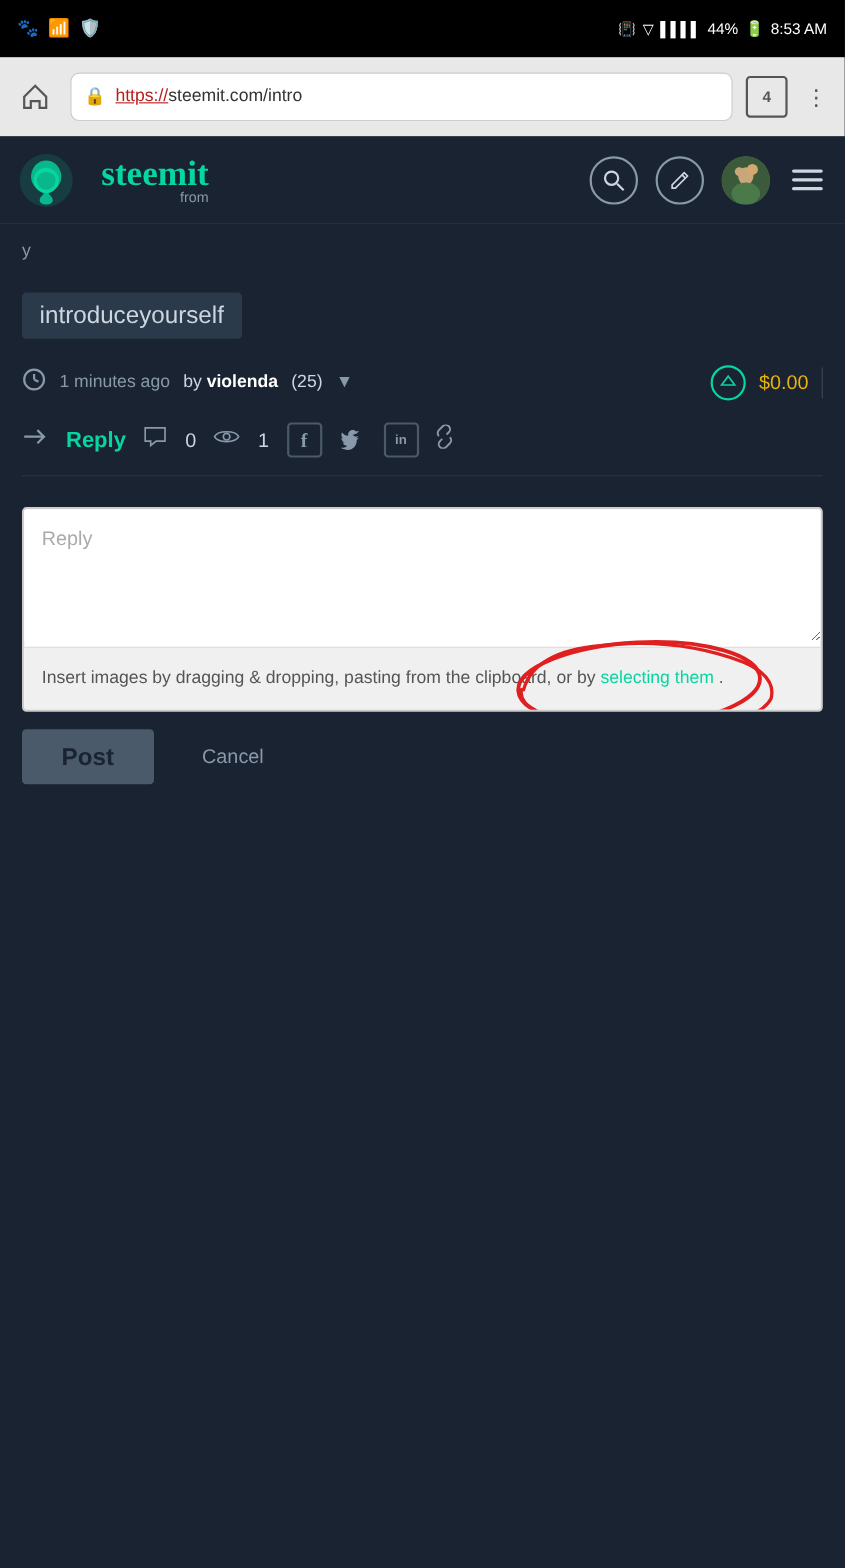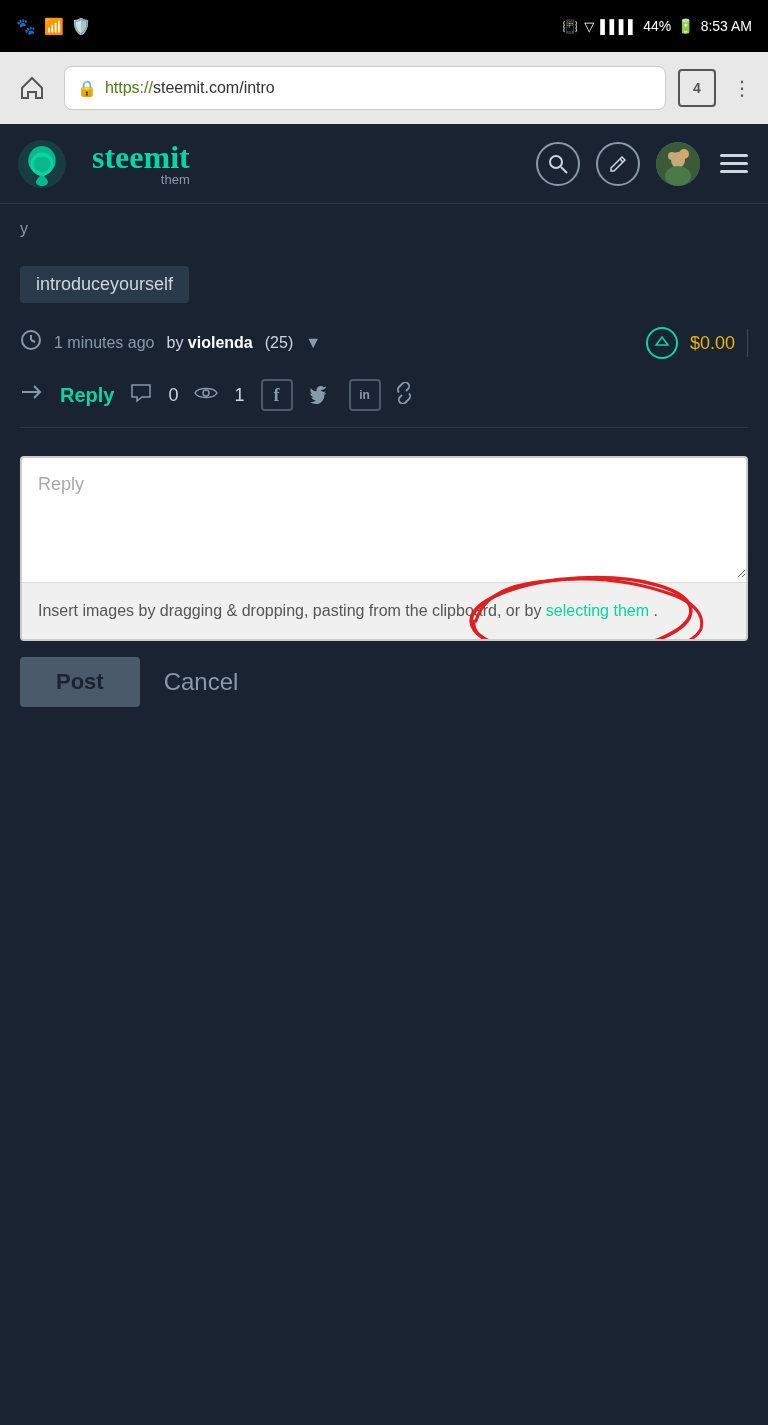--- a/index.html
+++ b/index.html
@@ -60,21 +60,22 @@
       align-items: center;
       padding: 0 12px;
       gap: 8px;
       border: 1px solid #ccc;
     }
     .lock-icon {
       color: #2e7d32;
       font-size: 16px;
     }
     .url-https {
-      color: #4d7c0f;
+      color: #b91c1c;
+      text-decoration: underline;
     }
     .url-domain {
       color: #333;
     }
     .tab-btn {
       width: 38px; height: 38px;
       border: 2px solid #555;
       border-radius: 4px;
       display: flex; align-items: center; justify-content: center;
       color: #555;
@@ -160,21 +161,21 @@
       padding: 16px 20px;
     }
 
     
     .tag-pill {
       display: inline-block;
       background: #2a3a4a;
       color: #cdd6e0;
       padding: 8px 16px;
       border-radius: 4px;
-      font-size: 18px;
+      font-size: 22px;
       margin: 20px 0 24px 0;
     }
 
     
     .post-meta {
       display: flex;
       align-items: center;
       gap: 12px;
       margin-bottom: 20px;
       flex-wrap: wrap;
@@ -326,23 +327,24 @@
       font-size: 22px;
       font-weight: bold;
       padding: 12px 36px;
       border-radius: 4px;
       cursor: pointer;
       border: none;
     }
     .cancel-btn {
       background: transparent;
       color: #8899aa;
-      font-size: 24px;
+      font-size: 18px;
       cursor: pointer;
       border: none;
+      margin-left: 20px;
     }
 
     
     .steemit-logo-svg {
       width: 52px;
       height: 52px;
     }
   </style>
 </head>
 <body>
@@ -386,21 +388,21 @@
   <div class="logo-area">
 
     <svg class="steemit-logo-svg" viewBox="0 0 52 52" fill="none" xmlns="http://www.w3.org/2000/svg">
       <circle cx="26" cy="26" r="24" fill="#06d6a0" opacity="0.15"></circle>
       <path d="M26 8C20 8 15 12 13 18C11 24 13 30 18 34C20 36 22 37 24 38C22 40 20 42 20 44C20 46 22 48 26 48C30 48 32 46 32 44C32 42 30 40 28 38C30 37 32 36 34 34C39 30 41 24 39 18C37 12 32 8 26 8Z" fill="#06d6a0" opacity="0.8"></path>
       <circle cx="26" cy="26" r="10" fill="none" stroke="#06d6a0" stroke-width="3"></circle>
       <path d="M18 20 Q26 14 34 20" stroke="#06d6a0" stroke-width="2.5" fill="none"></path>
     </svg>
     <div class="logo-text-wrap">
       <span class="logo-text">steemit</span>
-      <span class="logo-beta">them</span>
+      <span class="logo-beta">from</span>
     </div>
   </div>
   <div class="header-actions">
     <div class="circle-btn">
       <svg width="20" height="20" viewBox="0 0 20 20" fill="none">
         <circle cx="8" cy="8" r="6" stroke="#cdd6e0" stroke-width="2"></circle>
         <line x1="13" y1="13" x2="19" y2="19" stroke="#cdd6e0" stroke-width="2"></line>
       </svg>
     </div>
     <div class="circle-btn">

